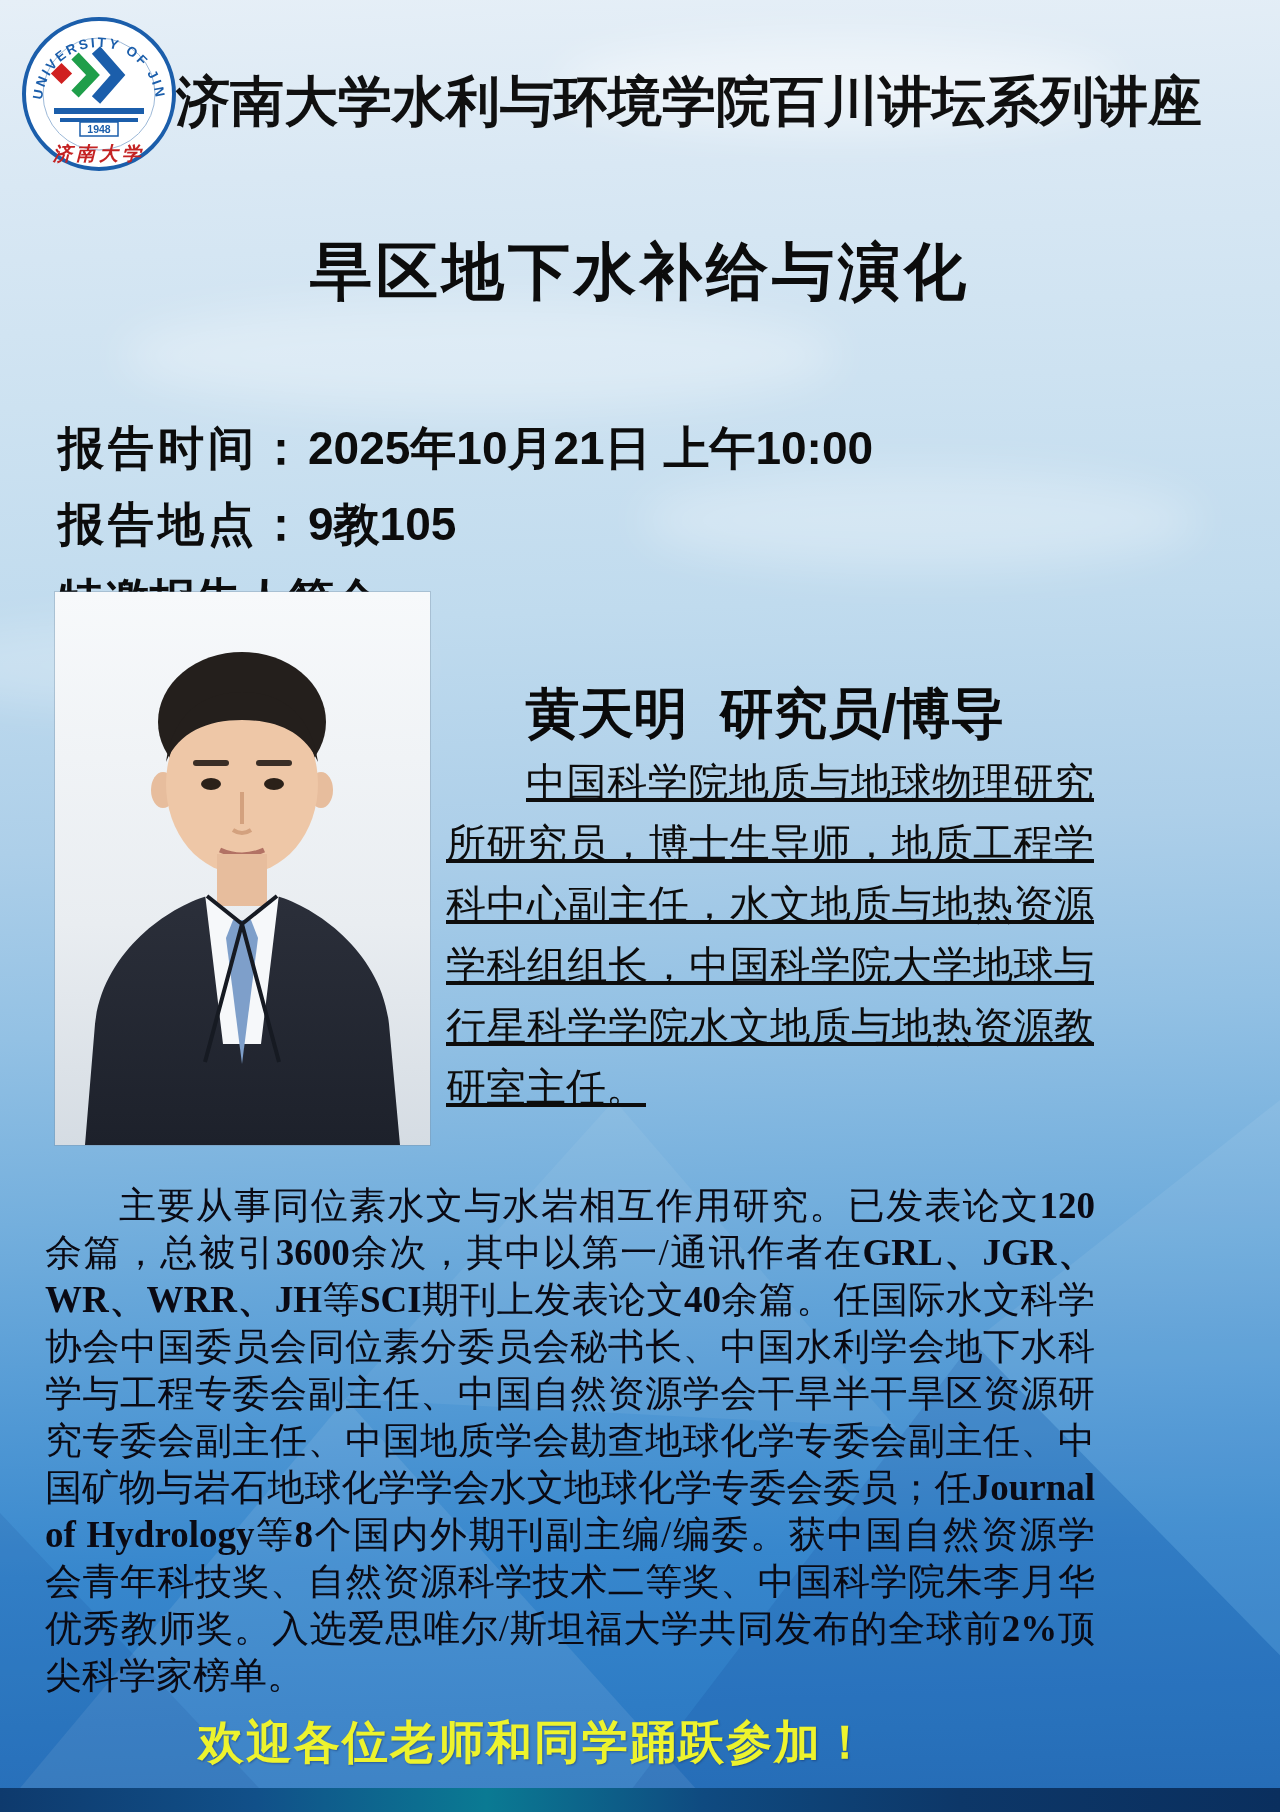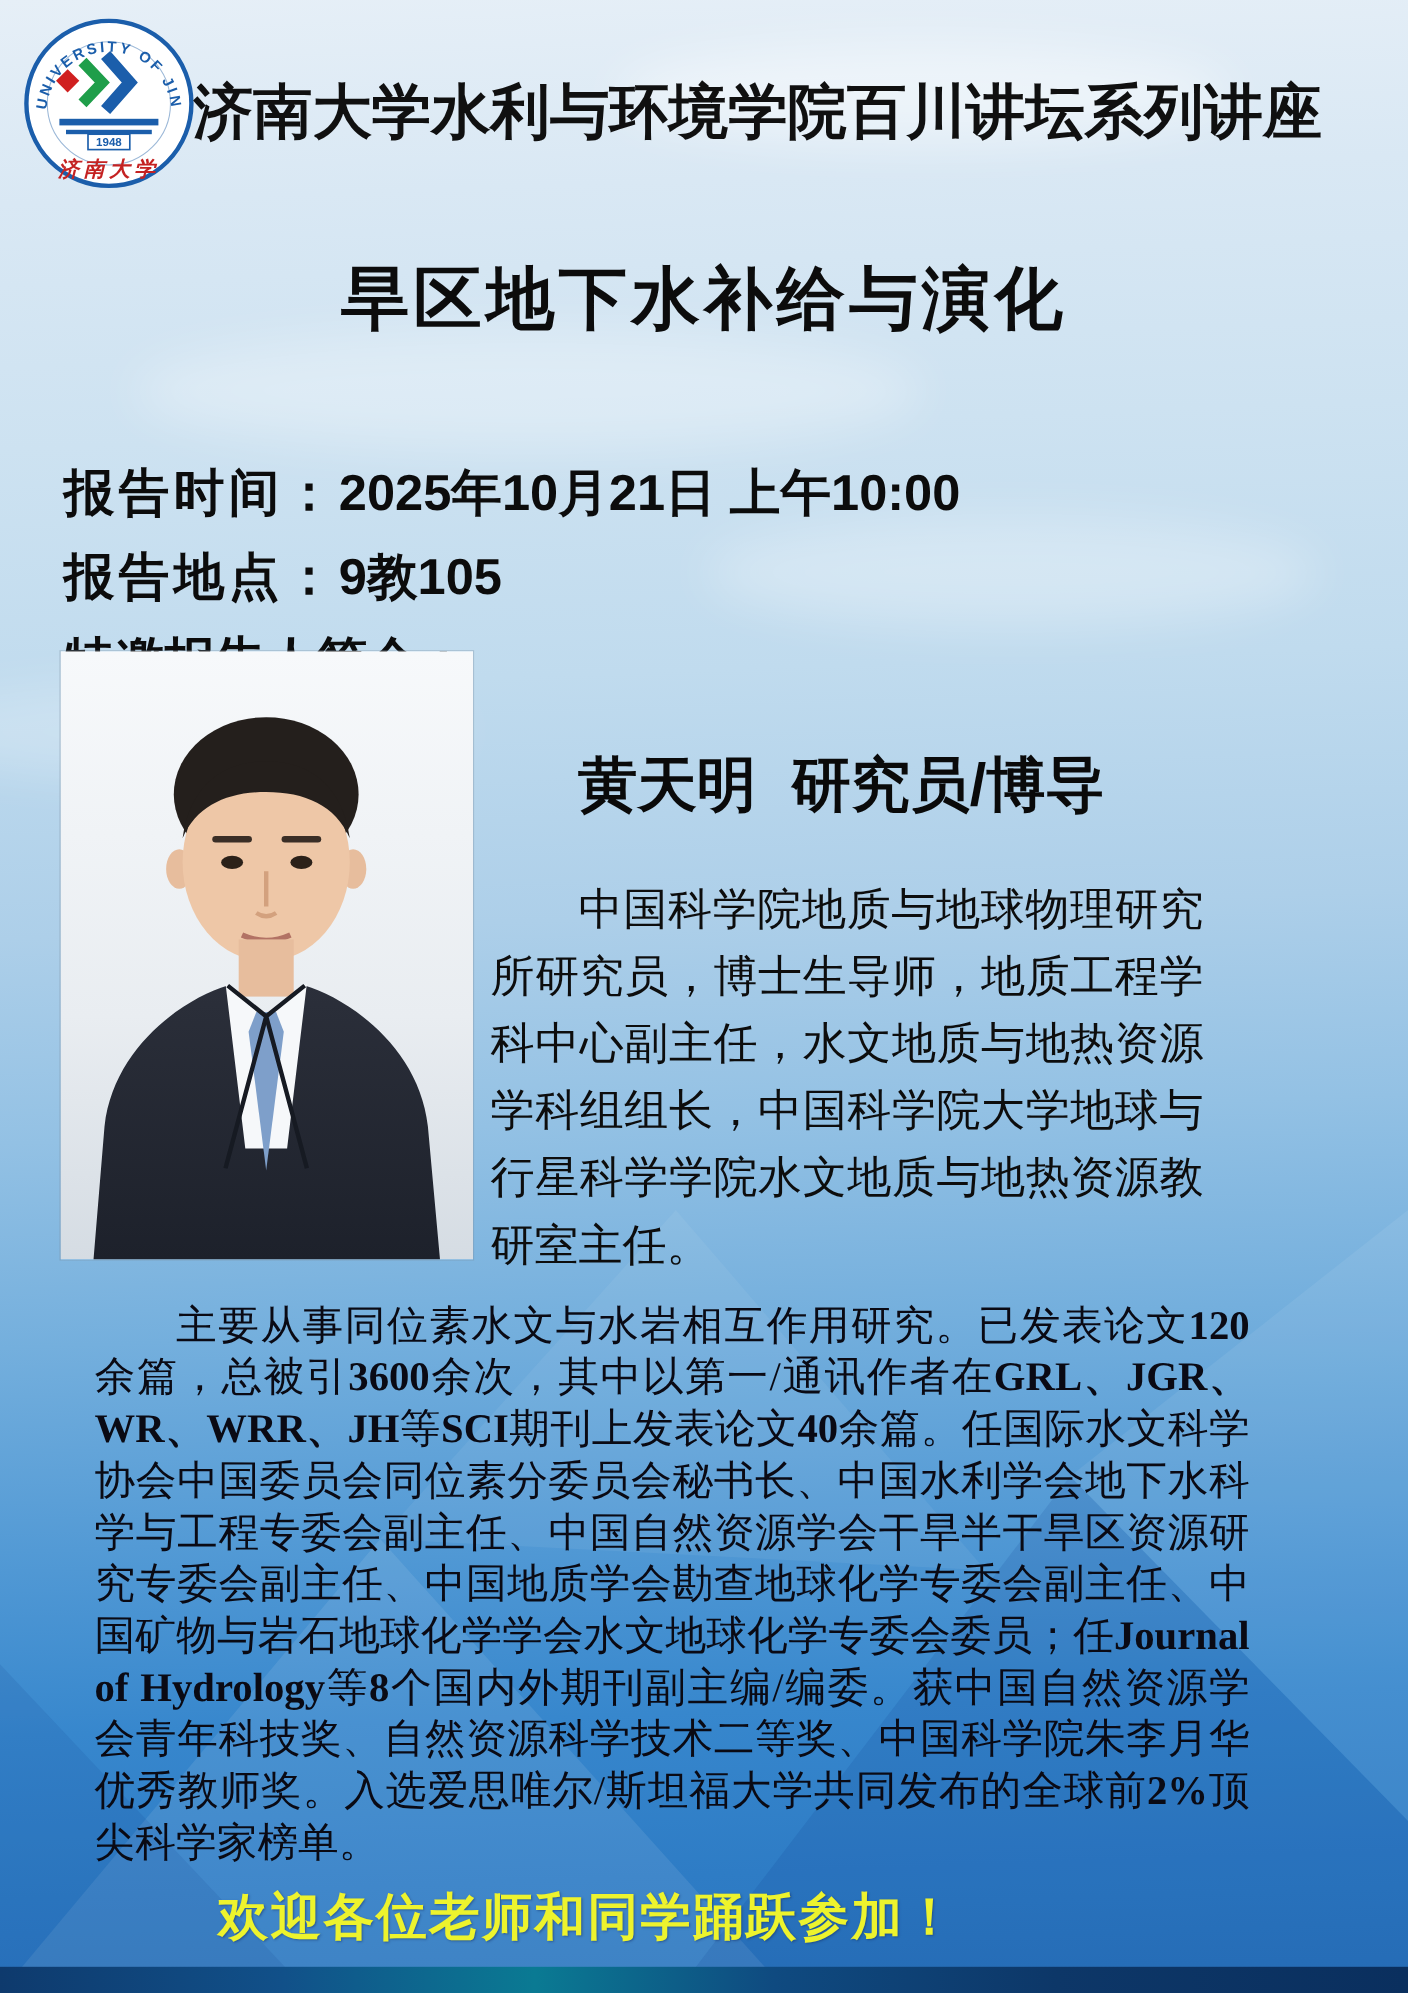--- a/index.html
+++ b/index.html
@@ -35,27 +35,27 @@
   
   .info-row{position:absolute;left:58px;font-weight:bold;font-size:46px;color:#0c0c0c;white-space:nowrap;}
   .row-time{top:418px;}
   .row-place{top:494px;}
   .row-intro{top:570px;}
   .info-row .lbl{letter-spacing:4px;}
   
   .photo{position:absolute;left:55px;top:592px;width:375px;height:553px;box-shadow:0 0 0 1px rgba(120,140,160,.35);}
   .name-line{position:absolute;left:445px;top:678px;width:640px;display:flex;justify-content:center;gap:32px;
     font-weight:bold;font-size:54px;color:#0a0a0a;white-space:nowrap;}
-  .affiliation{position:absolute;left:446px;top:796px;width:648px;
+  .affiliation{position:absolute;left:446px;top:752px;width:648px;
     font-family:"Liberation Serif",serif;font-size:40px;line-height:61px;color:#0d0d0d;
-    text-align:justify;text-indent:2em;}
+    text-align:justify;text-indent:2em;text-decoration:underline;}
   
   .bio{position:absolute;left:45px;top:1182px;width:1050px;
     font-family:"Liberation Serif",serif;font-size:37px;line-height:47px;color:#0a0a14;
-    text-align:justify;text-indent:2em;margin-left:41px;}
+    text-align:justify;text-indent:2em;}
   .bio .seg-bold{font-weight:bold;}
   
   .welcome{position:absolute;left:0;top:1712px;width:1068px;text-align:center;
     font-weight:bold;font-size:46px;color:#edf32d;letter-spacing:2px;
     text-shadow:1px 1px 2px rgba(20,40,90,.45);}
 </style>
 </head>
 <body>
 
 <div id="poster">

